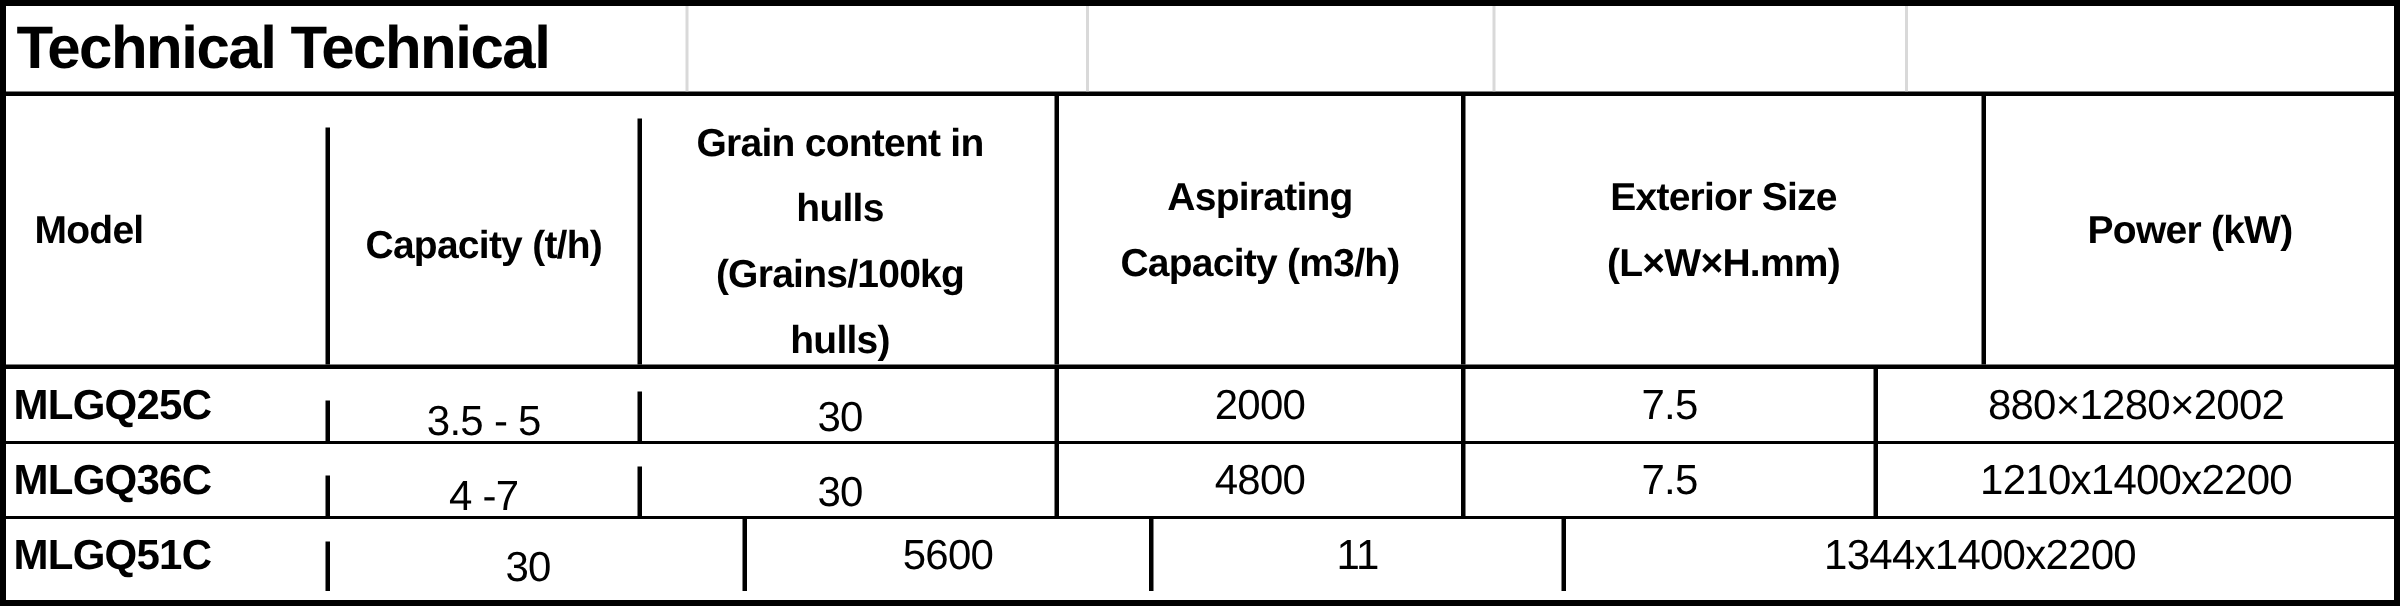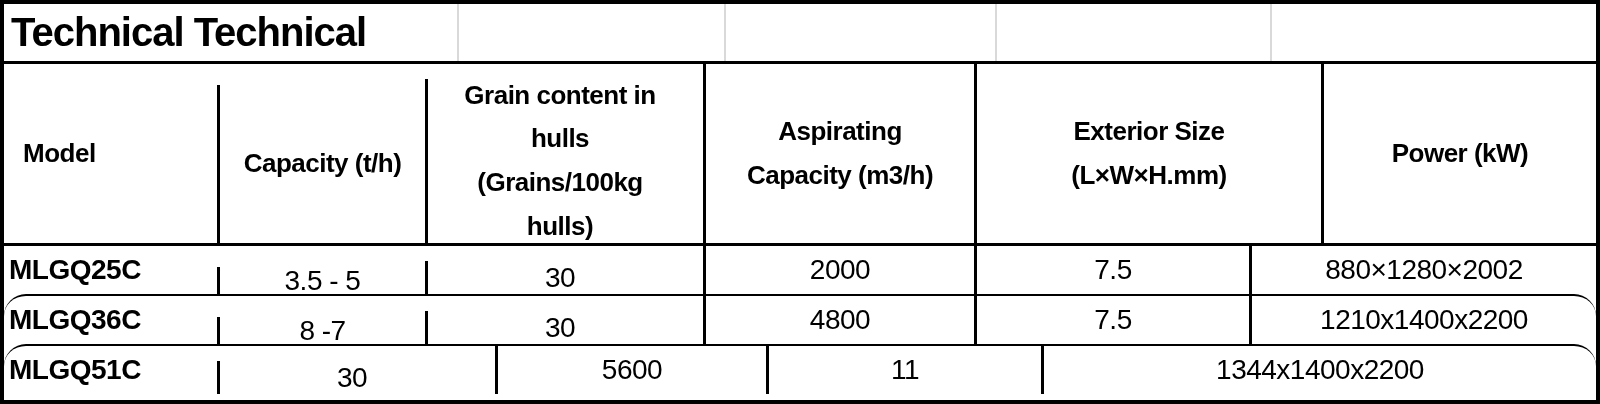--- a/index.html
+++ b/index.html
@@ -74,21 +74,21 @@
     line-height: 1.68;
     white-space: pre-line;
     letter-spacing: -0.5px;
   }
   .header-row .cell.c0 {
     justify-content: flex-start;
     text-align: left;
     padding-left: 19px;
   }
   
-  .data-row { height: 48px; border-radius: 22px; }
+  .data-row { height: 48px; }
   .data-row + .data-row { border-top: 2px solid #000000; height: 50px; }
   .data-row .cell {
     font-size: 28px;
     letter-spacing: -0.5px;
   }
   .data-row .cell.c0 {
     font-weight: bold;
     justify-content: flex-start;
     text-align: left;
     padding-left: 5px;
@@ -125,21 +125,21 @@
     <div class="cell c0">MLGQ25C</div>
     <div class="cell c1">3.5 - 5</div>
     <div class="cell c2">30</div>
     <div class="cell c3">2000</div>
     <div class="cell c4">7.5</div>
     <div class="cell c5">880×1280×2002</div>
   </div>
 
   <div class="row data-row">
     <div class="cell c0">MLGQ36C</div>
-    <div class="cell c1">8 -7</div>
+    <div class="cell c1">4 -7</div>
     <div class="cell c2">30</div>
     <div class="cell c3">4800</div>
     <div class="cell c4">7.5</div>
     <div class="cell c5">1210x1400x2200</div>
   </div>
 
   <div class="row data-row">
     <div class="cell c0">MLGQ51C</div>
     <div class="cell c2">30</div>
     <div class="cell c3">5600</div>

